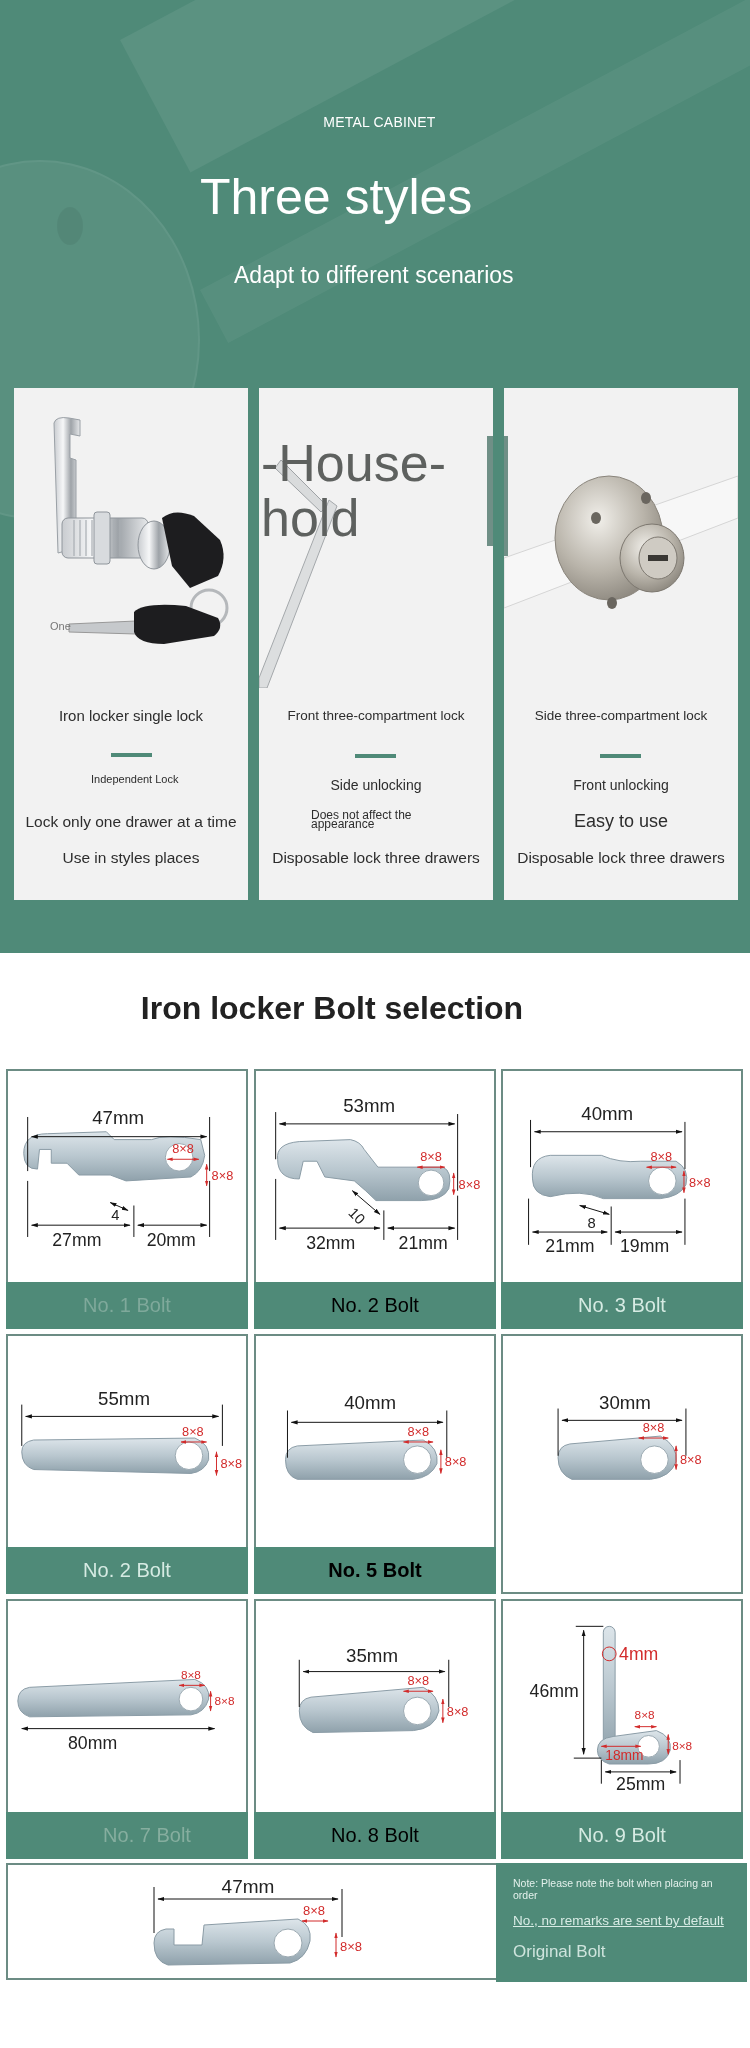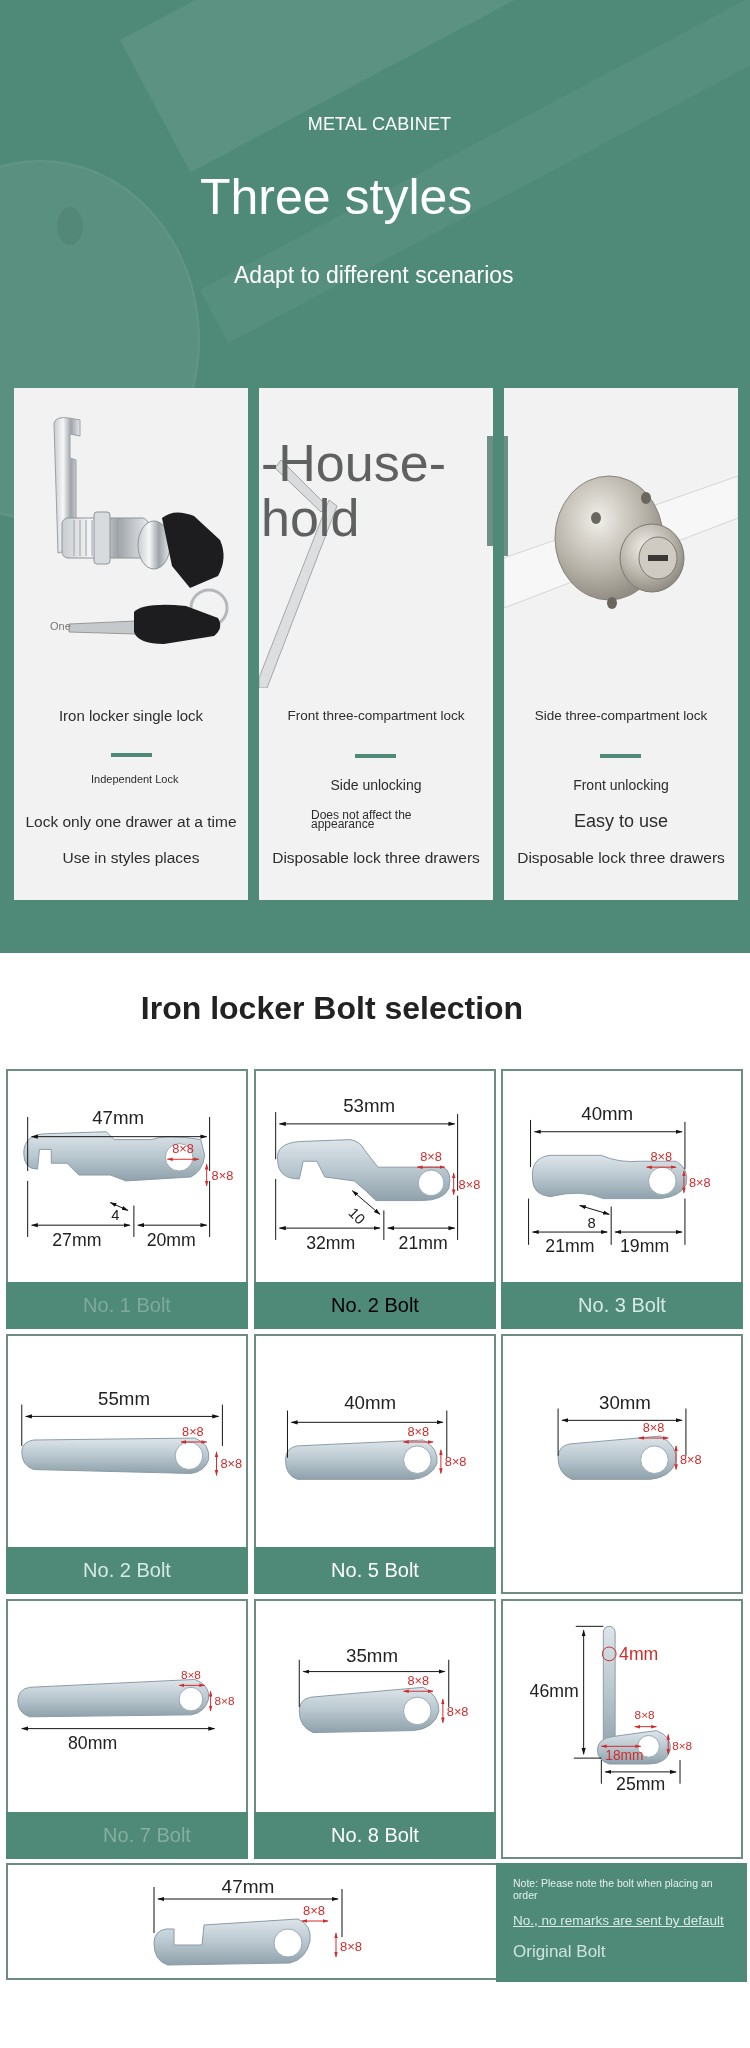--- a/index.html
+++ b/index.html
@@ -4,21 +4,21 @@
 <style>
   * { box-sizing: border-box; margin: 0; padding: 0; }
   body { width: 750px; height: 2048px; background: #ffffff; font-family: "Liberation Sans", sans-serif; position: relative; overflow: hidden; }
 
   
   .hero { position: absolute; left: 0; top: 0; width: 750px; height: 953px; background: #4f8a78; overflow: hidden; }
   .hero .band { position: absolute; left: 120px; top: 40px; width: 900px; height: 150px; background: rgba(255,255,255,0.07); transform: rotate(-28deg); transform-origin: left top; }
   .hero .band2 { position: absolute; left: 200px; top: 290px; width: 700px; height: 60px; background: rgba(255,255,255,0.05); transform: rotate(-28deg); transform-origin: left top; }
   .hero .disc { position: absolute; left: -120px; top: 160px; width: 320px; height: 360px; border-radius: 50%; background: rgba(255,255,255,0.06); border: 2px solid rgba(255,255,255,0.05); }
   .hero .disc-hole { position: absolute; border-radius: 50%; background: rgba(0,0,0,0.06); }
-  .hero-kicker { position: absolute; left: 0; width: 750px; top: 114px; text-align: center; color: #ffffff; font-size: 18px; letter-spacing: 0.2px; padding-left: 9px; }
+  .hero-kicker { position: absolute; left: 0; width: 750px; top: 114px; text-align: center; color: #ffffff; font-size: 14px; letter-spacing: 0.2px; padding-left: 9px; }
   .hero-title { position: absolute; left: 200px; top: 168px; color: #ffffff; font-size: 50px; }
   .hero-sub { position: absolute; left: 234px; top: 262px; color: #ffffff; font-size: 23px; }
 
   .style-card { position: absolute; top: 388px; width: 234px; height: 512px; background: #f2f2f2; overflow: hidden; }
   .style-card .photo { position: absolute; left: 0; top: 0; width: 100%; height: 300px; }
   .card-title { position: absolute; left: 0; width: 100%; top: 707px; font-size: 15px; color: #2d2d2d; text-align: center; }
   .card-dash { position: absolute; width: 41px; height: 4px; background: #4f8a78; }
   .card-line { position: absolute; left: 0; width: 100%; text-align: center; color: #2d2d2d; }
 
   
@@ -242,21 +242,21 @@
     <circle cx="164" cy="124" r="14" fill="#fff" stroke="#9aa8b0"></circle>
     <line x1="32" y1="74" x2="32" y2="122" stroke="#111"></line>
       <line x1="194" y1="74" x2="194" y2="122" stroke="#111"></line>
     <line x1="36" y1="86" x2="190" y2="86" stroke="#111" marker-start="url(#arr)" marker-end="url(#arr)"></line>
     <text x="116" y="72" font-size="19" fill="#222" text-anchor="middle">40mm</text>
     <line x1="150" y1="106" x2="180" y2="106" stroke="#d22b2b" marker-start="url(#arrR)" marker-end="url(#arrR)"></line>
     <text x="165" y="100" font-size="13" fill="#d22b2b" text-anchor="middle">8×8</text>
     <line x1="188" y1="114" x2="188" y2="138" stroke="#d22b2b" marker-start="url(#arrR)" marker-end="url(#arrR)"></line>
     <text x="192" y="130" font-size="13" fill="#d22b2b">8×8</text>
   </svg>
-  <div class="bolt-label" style="color:#ffffff;">No. 5 Bolt</div>
+  <div class="bolt-label" style="color:#000000;font-weight:bold;">No. 5 Bolt</div>
 </div>
 
 <div class="bolt-cell" style="left:501px;top:1334px;">
   <svg class="drawing" viewBox="0 0 242 210">
     <path d="M56 122 Q56 110 68 108 L160 100 Q178 110 176 126 Q170 142 150 144 L70 144 Q56 138 56 122 Z" fill="url(#steel)" stroke="#8a9ba5"></path>
     <circle cx="154" cy="124" r="14" fill="#fff" stroke="#9aa8b0"></circle>
     <line x1="56" y1="72" x2="56" y2="120" stroke="#111"></line>
       <line x1="186" y1="72" x2="186" y2="120" stroke="#111"></line>
     <line x1="60" y1="84" x2="182" y2="84" stroke="#111" marker-start="url(#arr)" marker-end="url(#arr)"></line>
     <text x="124" y="72" font-size="19" fill="#222" text-anchor="middle">30mm</text>
@@ -287,21 +287,21 @@
     <circle cx="164" cy="110" r="14" fill="#fff" stroke="#9aa8b0"></circle>
     <line x1="44" y1="58" x2="44" y2="106" stroke="#111"></line>
       <line x1="196" y1="58" x2="196" y2="106" stroke="#111"></line>
     <line x1="48" y1="70" x2="192" y2="70" stroke="#111" marker-start="url(#arr)" marker-end="url(#arr)"></line>
     <text x="118" y="60" font-size="19" fill="#222" text-anchor="middle">35mm</text>
     <line x1="150" y1="90" x2="180" y2="90" stroke="#d22b2b" marker-start="url(#arrR)" marker-end="url(#arrR)"></line>
     <text x="165" y="84" font-size="13" fill="#d22b2b" text-anchor="middle">8×8</text>
     <line x1="190" y1="98" x2="190" y2="122" stroke="#d22b2b" marker-start="url(#arrR)" marker-end="url(#arrR)"></line>
     <text x="194" y="115" font-size="13" fill="#d22b2b">8×8</text>
   </svg>
-  <div class="bolt-label" style="color:#ffffff;">No. 8 Bolt</div>
+  <div class="bolt-label" style="color:#000000;">No. 8 Bolt</div>
 </div>
 
 <div class="bolt-cell" style="left:501px;top:1599px;">
   <svg class="drawing" viewBox="0 0 242 210">
     <rect x="102" y="24" width="12" height="130" rx="6" fill="url(#steel)" stroke="#8a9ba5"></rect>
     <path d="M96 150 Q96 138 112 136 L156 130 Q172 136 170 150 Q166 164 148 164 L108 164 Q96 160 96 150 Z" fill="url(#steel)" stroke="#8a9ba5"></path>
     <circle cx="148" cy="146" r="11" fill="#fff" stroke="#9aa8b0"></circle>
     <line x1="74" y1="24" x2="102" y2="24" stroke="#111"></line>
       <line x1="72" y1="158" x2="100" y2="158" stroke="#111"></line>
     <line x1="82" y1="28" x2="82" y2="154" stroke="#111" marker-start="url(#arr)" marker-end="url(#arr)"></line>
@@ -312,20 +312,21 @@
     <text x="104" y="160" font-size="14" fill="#d22b2b">18mm</text>
     <line x1="134" y1="126" x2="156" y2="126" stroke="#d22b2b" marker-start="url(#arrR)" marker-end="url(#arrR)"></line>
     <text x="144" y="118" font-size="12" fill="#d22b2b" text-anchor="middle">8×8</text>
     <line x1="168" y1="134" x2="168" y2="154" stroke="#d22b2b" marker-start="url(#arrR)" marker-end="url(#arrR)"></line>
     <text x="172" y="150" font-size="12" fill="#d22b2b">8×8</text>
     <line x1="100" y1="160" x2="100" y2="184" stroke="#111"></line>
       <line x1="180" y1="160" x2="180" y2="184" stroke="#111"></line>
     <line x1="104" y1="172" x2="176" y2="172" stroke="#111" marker-start="url(#arr)" marker-end="url(#arr)"></line>
     <text x="140" y="190" font-size="18" fill="#222" text-anchor="middle">25mm</text>
   </svg>
+  <div class="bolt-label" style="color:#d6ebe3;">No. 9 Bolt</div>
 </div>
 
 <div class="last-row">
   <svg style="position:absolute;left:0;top:0;width:488px;height:113px;" viewBox="0 0 488 113">
     <path d="M146 78 Q146 66 158 64 L166 64 L166 80 L194 80 L196 60 L290 54 Q304 60 302 76 Q298 94 282 98 L160 100 Q146 96 146 78 Z" fill="url(#steel)" stroke="#8a9ba5"></path>
     <circle cx="280" cy="78" r="14" fill="#fff" stroke="#9aa8b0"></circle>
     <line x1="146" y1="22" x2="146" y2="68" stroke="#111"></line>
       <line x1="334" y1="24" x2="334" y2="72" stroke="#111"></line>
     <line x1="150" y1="34" x2="330" y2="34" stroke="#111" marker-start="url(#arr)" marker-end="url(#arr)"></line>
     <text x="240" y="28" font-size="19" fill="#222" text-anchor="middle">47mm</text>

